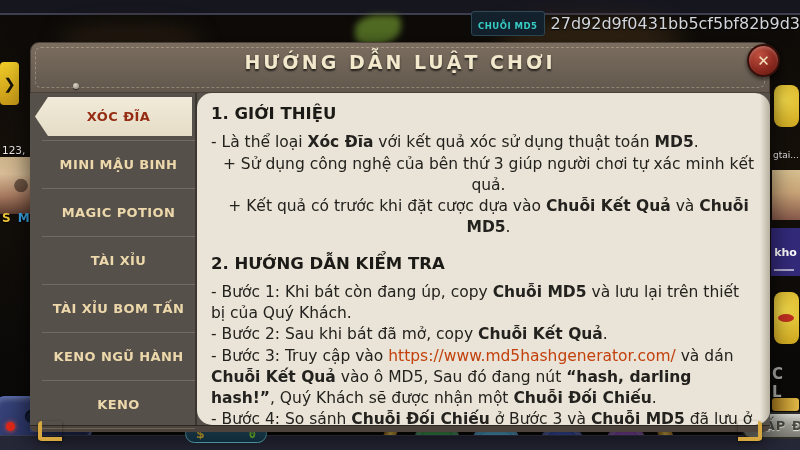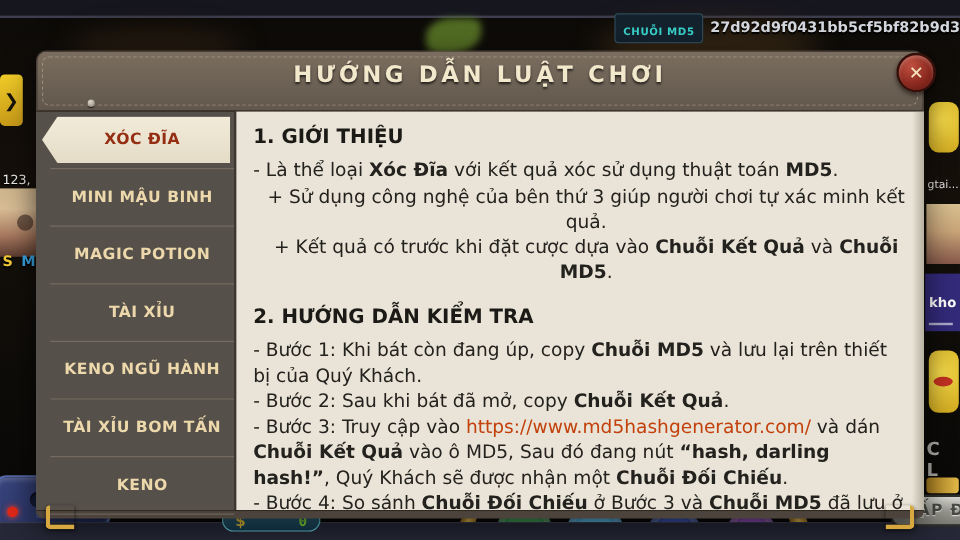--- a/index.html
+++ b/index.html
@@ -18,21 +18,21 @@
   .blob-warm2{position:absolute;left:60px;top:10px;width:140px;height:40px;background:#241a10;
               border-radius:40%;filter:blur(10px);}
   .bottombar{position:absolute;left:0;bottom:0;width:800px;height:14px;background:#262838;
              border-top:1px solid #3c3e54;z-index:3;}
 
   
   .md5row{position:absolute;top:11px;right:0;height:24px;display:flex;align-items:center;
           gap:6px;z-index:2;white-space:nowrap;}
   .md5badge{background:#14222e;border:1px solid #2e4a58;border-radius:3px;padding:2px 6px;}
   .md5badge span{color:#38d0c8;font-size:8.5px;font-weight:bold;letter-spacing:.5px;}
-  .md5hash{color:#d4d8de;font-size:12px;font-weight:bold;text-shadow:0 1px 1px #000;text-align:center;}
+  .md5hash{color:#d4d8de;font-size:16px;font-weight:normal;text-shadow:0 1px 1px #000;text-align:center;}
 
   
   .chev{position:absolute;left:0;top:62px;width:19px;height:43px;z-index:2;border-radius:4px;
         background:linear-gradient(180deg,#f0cc28,#c89a18);display:flex;align-items:center;
         justify-content:center;color:#15130a;font-size:15px;font-weight:bold;}
   .counter{position:absolute;left:2px;top:144px;z-index:2;color:#ececec;font-size:10.5px;
            text-shadow:0 1px 1px #000;}
   .avatarL{position:absolute;left:0;top:157px;width:30px;height:57px;z-index:2;
            background:
              radial-gradient(circle at 70% 50%,rgba(40,25,20,.55) 0 18%,transparent 20%),
@@ -125,21 +125,21 @@
              border-right:2px solid #3c3630;box-sizing:border-box;}
   .side-item{position:relative;flex:none;height:47px;display:flex;align-items:center;
              justify-content:center;border-bottom:1px solid rgba(190,180,160,.28);
              color:#ecd8ab;font-size:13px;font-weight:bold;letter-spacing:.4px;cursor:pointer;}
   .side-item.active::before{content:"";position:absolute;left:-7px;right:3px;top:4px;bottom:4px;
              background:linear-gradient(180deg,#f2ebd9,#e4dcc6);
              clip-path:polygon(0 50%,13px 0,100% 0,100% 100%,13px 100%);
              box-shadow:0 1px 3px rgba(0,0,0,.5);}
   .side-item.active span{position:relative;color:#942d12;}
   .m-content{flex:1;position:relative;background:#e9e4d7;overflow:hidden;
-             padding:6px 13px 0 14px;color:#24221e;font-size:15.5px;line-height:1.36;}
+             padding:6px 13px 0 14px;color:#24221e;font-size:15.5px;line-height:1.36;border-radius:15px;}
   .m-content::after{content:"";position:absolute;right:0;top:0;bottom:0;width:10px;
              background:linear-gradient(90deg,transparent,rgba(90,80,60,.35));}
   .sec-heading{font-weight:bold;font-size:16.5px;margin:4px 0 7px;color:#1c1a16;}
   .sec-heading:not(:first-child){margin-top:15px;}
   .para{margin:0;}
   .para.indent{padding-left:9px;text-align:center;}
   .b{font-weight:bold;}
   .link{color:#c2410c;text-decoration:none;}
   .m-footer{height:6px;background:#4c443c;border-top:1px solid #2e2822;border-radius:0 0 6px 6px;}
   .gold-corner{position:absolute;bottom:-9px;width:20px;height:16px;z-index:11;}
@@ -221,24 +221,24 @@
           <div class="side-item">
             <span>MINI MẬU BINH</span>
           </div>
           <div class="side-item">
             <span>MAGIC POTION</span>
           </div>
           <div class="side-item">
             <span>TÀI XỈU</span>
           </div>
           <div class="side-item">
+            <span>TÀI XỈU BOM TẤN</span>
+          </div>
+          <div class="side-item">
             <span>KENO NGŨ HÀNH</span>
-          </div>
-          <div class="side-item">
-            <span>TÀI XỈU BOM TẤN</span>
           </div>
           <div class="side-item">
             <span>KENO</span>
           </div>
         </div>
       <div class="m-content">
           <div class="sec-heading">1. GIỚI THIỆU</div>
           <p class="para"><span>- Là thể loại </span><span class="b">Xóc Đĩa</span><span> với kết quả xóc sử dụng thuật toán </span><span class="b">MD5</span><span>.</span></p>
           <p class="para indent"><span>+ Sử dụng công nghệ của bên thứ 3 giúp người chơi tự xác minh kết quả.</span></p>
           <p class="para indent"><span>+ Kết quả có trước khi đặt cược dựa vào </span><span class="b">Chuỗi Kết Quả</span><span> và </span><span class="b">Chuỗi MD5</span><span>.</span></p>

